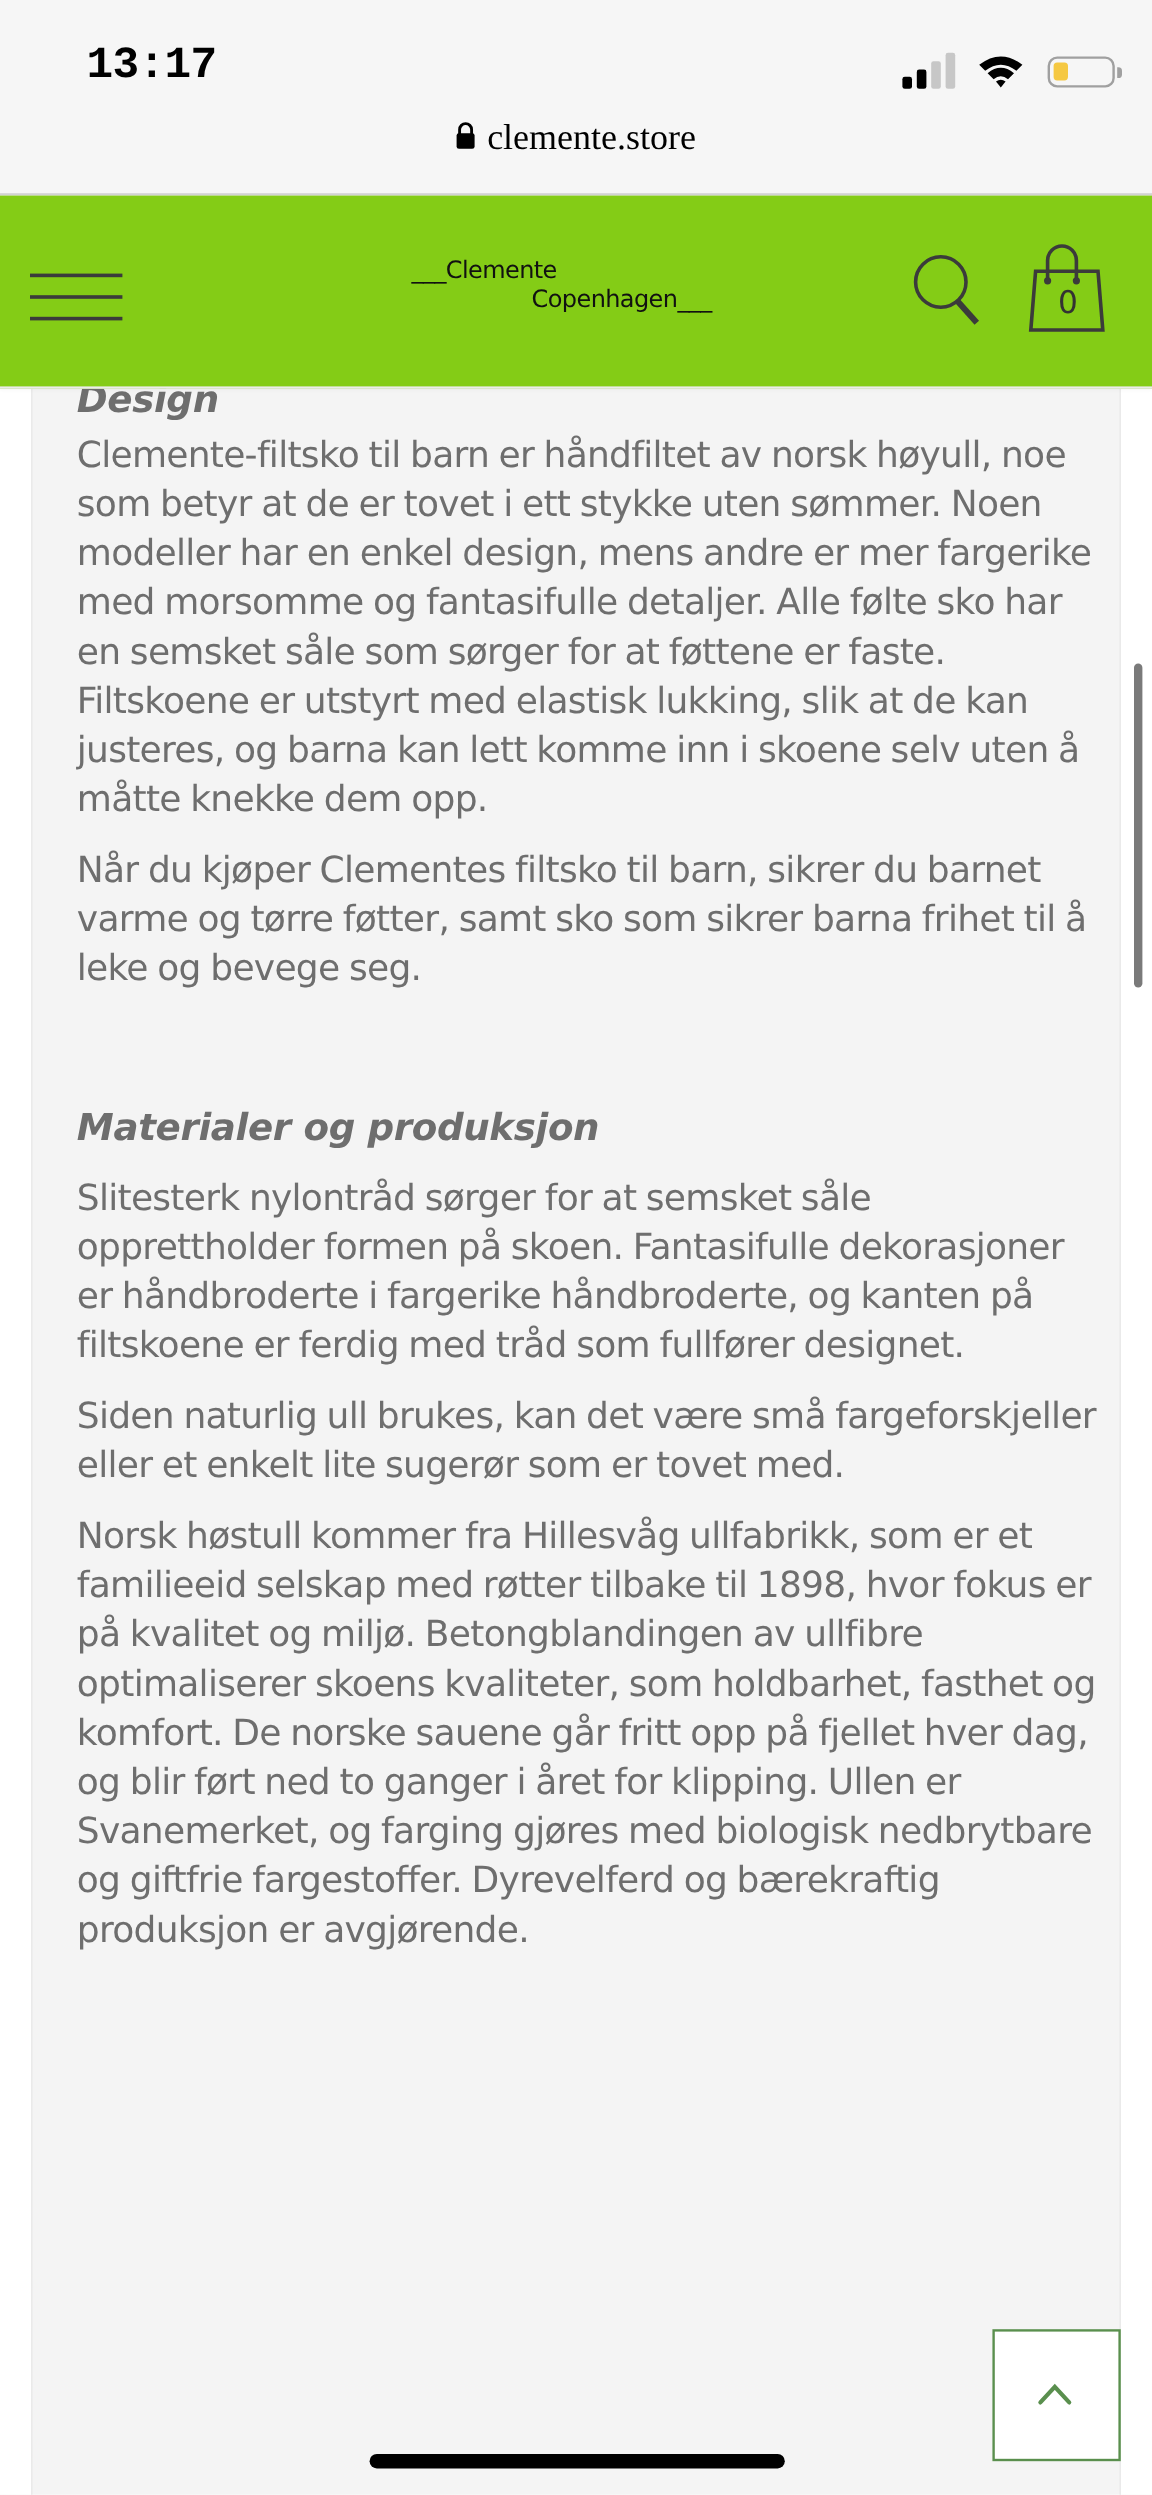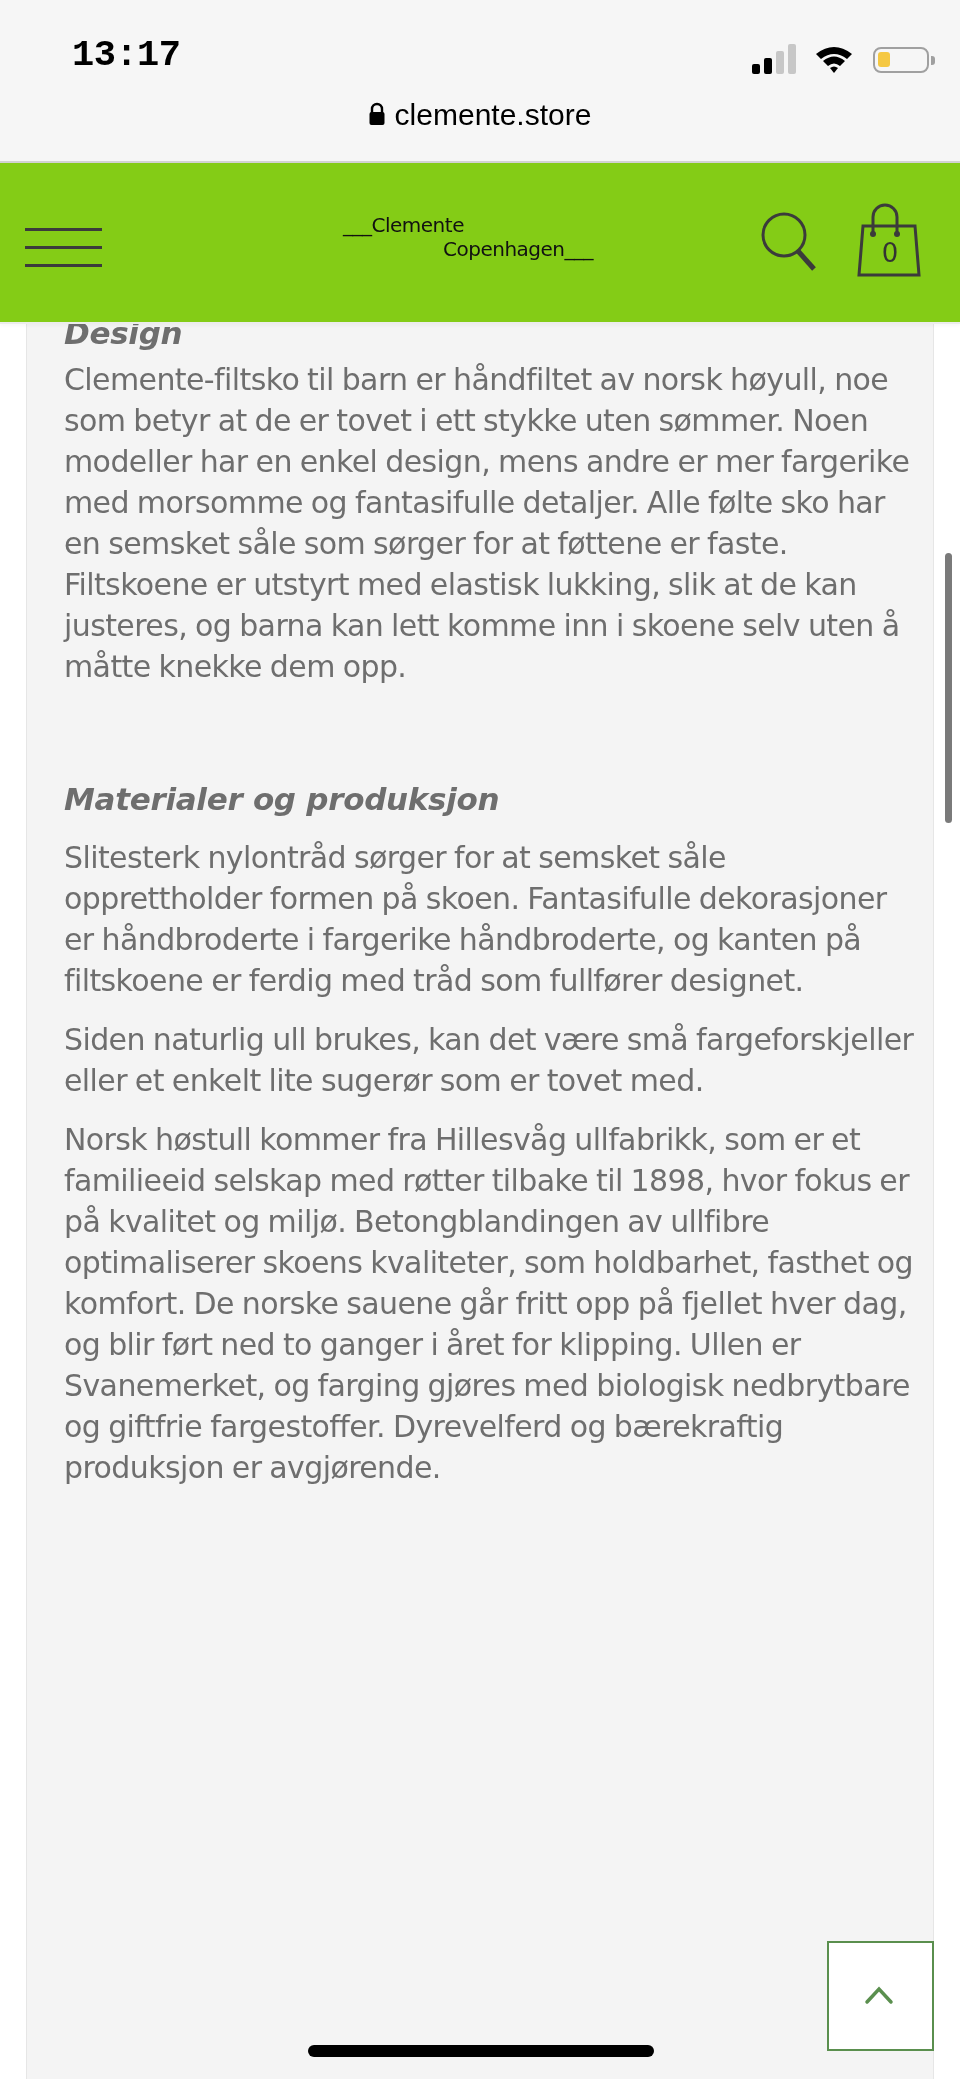--- a/index.html
+++ b/index.html
@@ -30,21 +30,21 @@
   .battery::after {
     content: ""; position: absolute; right: -8px; top: 7px; width: 4px; height: 9px;
     background: #a0a0a0; border-radius: 0 3px 3px 0;
   }
   .battery-level {
     position: absolute; left: 3px; top: 3px; width: 12px; height: 15px;
     background: #f5c842; border-radius: 3px;
   }
   .url-bar {
     position: absolute; left: 0; top: 98px; width: 960px; text-align: center;
-    font-size: 30px; color: #000; font-family: Liberation Sans, sans-serif;
+    font-size: 30px; color: #000; font-family: Liberation Serif, serif;
   }
   .url-bar .lock { display: inline-block; vertical-align: -1px; margin-right: 10px; }
 
   
   .site-header {
     position: absolute; left: 0; top: 163px; width: 960px; height: 159px;
     background: #84cc16; border-bottom: 2px solid #ececec; z-index: 5;
     box-shadow: 0 2px 3px rgba(0,0,0,0.03);
   }
   .hamburger { position: absolute; left: 25px; top: 60px; width: 78px; height: 42px; cursor: pointer; }
@@ -147,20 +147,21 @@
     </svg>
     <div class="cart-count">0</div>
   </div>
 </div>
 
 <div class="panel"></div>
 
 <div class="content">
   <h2 style="margin-top:13px;">Design</h2>
   <p style="margin-top:6px;">Clemente-filtsko til barn er håndfiltet av norsk høyull, noe som betyr at de er tovet i ett stykke uten sømmer. Noen modeller har en enkel design, mens andre er mer fargerike med morsomme og fantasifulle detaljer. Alle følte sko har en semsket såle som sørger for at føttene er faste. Filtskoene er utstyrt med elastisk lukking, slik at de kan justeres, og barna kan lett komme inn i skoene selv uten å måtte knekke dem opp.</p>
+  <p class="p-gap">Når du kjøper Clementes filtsko til barn, sikrer du barnet varme og tørre føtter, samt sko som sikrer barna frihet til å leke og bevege seg.</p>
 
   <h2 style="margin-top:92px;">Materialer og produksjon</h2>
   <p class="p-gap">Slitesterk nylontråd sørger for at semsket såle opprettholder formen på skoen. Fantasifulle dekorasjoner er håndbroderte i fargerike håndbroderte, og kanten på filtskoene er ferdig med tråd som fullfører designet.</p>
   <p class="p-gap">Siden naturlig ull brukes, kan det være små fargeforskjeller eller et enkelt lite sugerør som er tovet med.</p>
   <p class="p-gap">Norsk høstull kommer fra Hillesvåg ullfabrikk, som er et familieeid selskap med røtter tilbake til 1898, hvor fokus er på kvalitet og miljø. Betongblandingen av ullfibre optimaliserer skoens kvaliteter, som holdbarhet, fasthet og komfort. De norske sauene går fritt opp på fjellet hver dag, og blir ført ned to ganger i året for klipping. Ullen er Svanemerket, og farging gjøres med biologisk nedbrytbare og giftfrie fargestoffer. Dyrevelferd og bærekraftig produksjon er avgjørende.</p>
 </div>
 
 <div class="scrollbar"></div>
 
 <div class="to-top">

